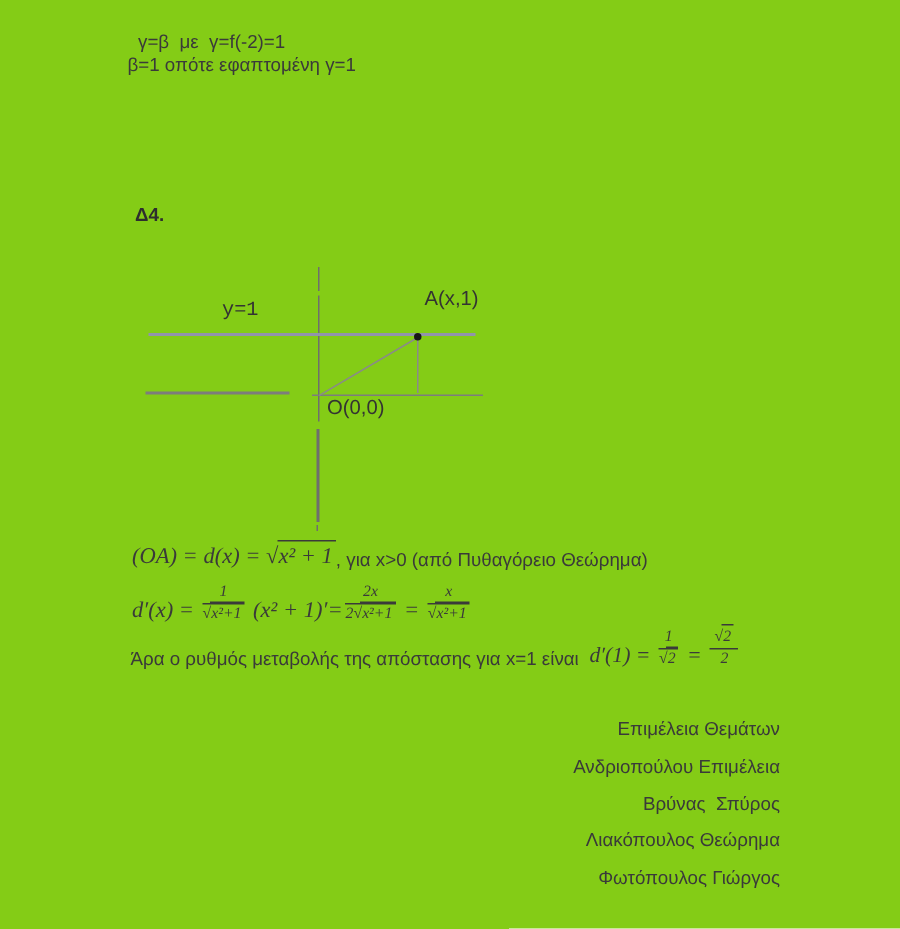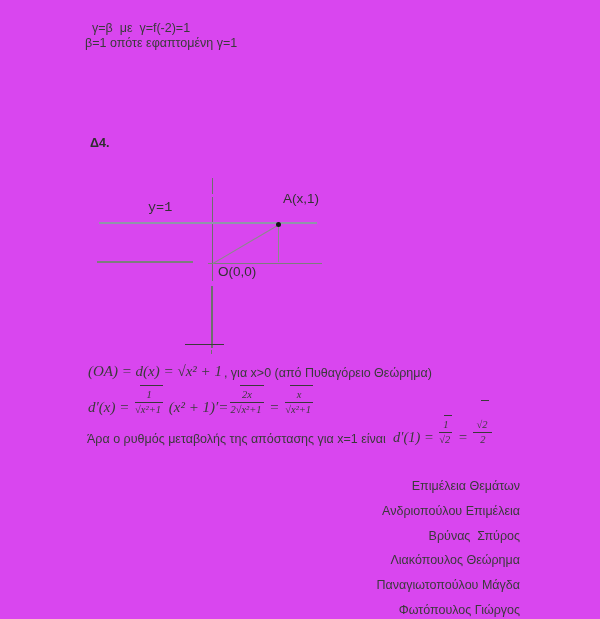--- a/index.html
+++ b/index.html
@@ -1,38 +1,38 @@
 <!DOCTYPE html>
 <html><head>
 <meta charset="utf-8">
 <style>
   html,body { margin:0; padding:0; background:#ffffff; }
   .page {
-    position:relative; width:600px; height:619px; background:#d946ef;
+    position:relative; width:600px; height:619px; background:#84cc16;
     font-family:"Liberation Sans", sans-serif; color:#3a3a3a; overflow:hidden;
   }
   .abs { position:absolute; }
   .pre { white-space:pre; }
   .txt { font-size:12.5px; color:#3a3a3a; }
   .heading { font-weight:bold; font-size:12.5px; color:#2e2e2e; }
 
   
   .hline, .vline { position:absolute; }
   .hline { height:1.5px; }
   .vline { width:1.5px; }
   .diag-label { position:absolute; font-size:13.5px; color:#333; white-space:pre; }
   .dot { position:absolute; width:5px; height:5px; border-radius:50%; background:#161616; }
   .slant { position:absolute; height:1.3px; transform-origin:0 50%; }
 
   
   .mathline { position:absolute; display:flex; align-items:flex-end; }
   .mi { font-family:"Liberation Serif", serif; font-style:italic; font-size:15px; color:#3a3a3a; white-space:pre; }
   .gtxt { font-family:"Liberation Sans", sans-serif; font-size:12.5px; color:#3a3a3a; white-space:pre;margin-top:42px; }
   .rsign { font-style:normal; font-family:"Liberation Serif", serif; }
-  .rad { border-top:1.2px solid #3a3a3a; padding:18px 2px 0 1px; margin-left:-1px;font-style:italic; }
+  .rad { border-top:1.2px solid #3a3a3a; padding:2px 2px 0 1px; margin-left:-1px;font-style:italic; }
   .sqrt { white-space:nowrap; }
   .frac { display:inline-flex; flex-direction:column; text-align:center; vertical-align:middle;
           font-size:10.5px; line-height:1.15; margin:0 2px; }
   .frac .num { display:block; border-bottom:1px solid #3a3a3a; padding:0 3px 1px; }
   .frac .den { display:block; padding-top:1px; }
   .frac .rad { border-top:1px solid #3a3a3a; }
 
   
   .credits { position:absolute; top:474px; right:80px; text-align:right;
              font-size:12.5px; line-height:24.8px; color:#3a3a3a; }
@@ -107,17 +107,16 @@
       <span class="num"><span class="rsign">√</span><span class="rad">2</span></span>
       <span class="den">2</span>
     </span>
   </div>
 
   <div class="credits">
     <div>Επιμέλεια Θεμάτων</div>
     <div>Ανδριοπούλου Επιμέλεια</div>
     <div>Βρύνας  Σπύρος</div>
     <div>Λιακόπουλος Θεώρημα</div>
-    <div>Παναγιωτοπούλου Μάγδα</div>
     <div>Φωτόπουλος Γιώργος</div>
   </div>
 
 </div>
 
 </body></html>

